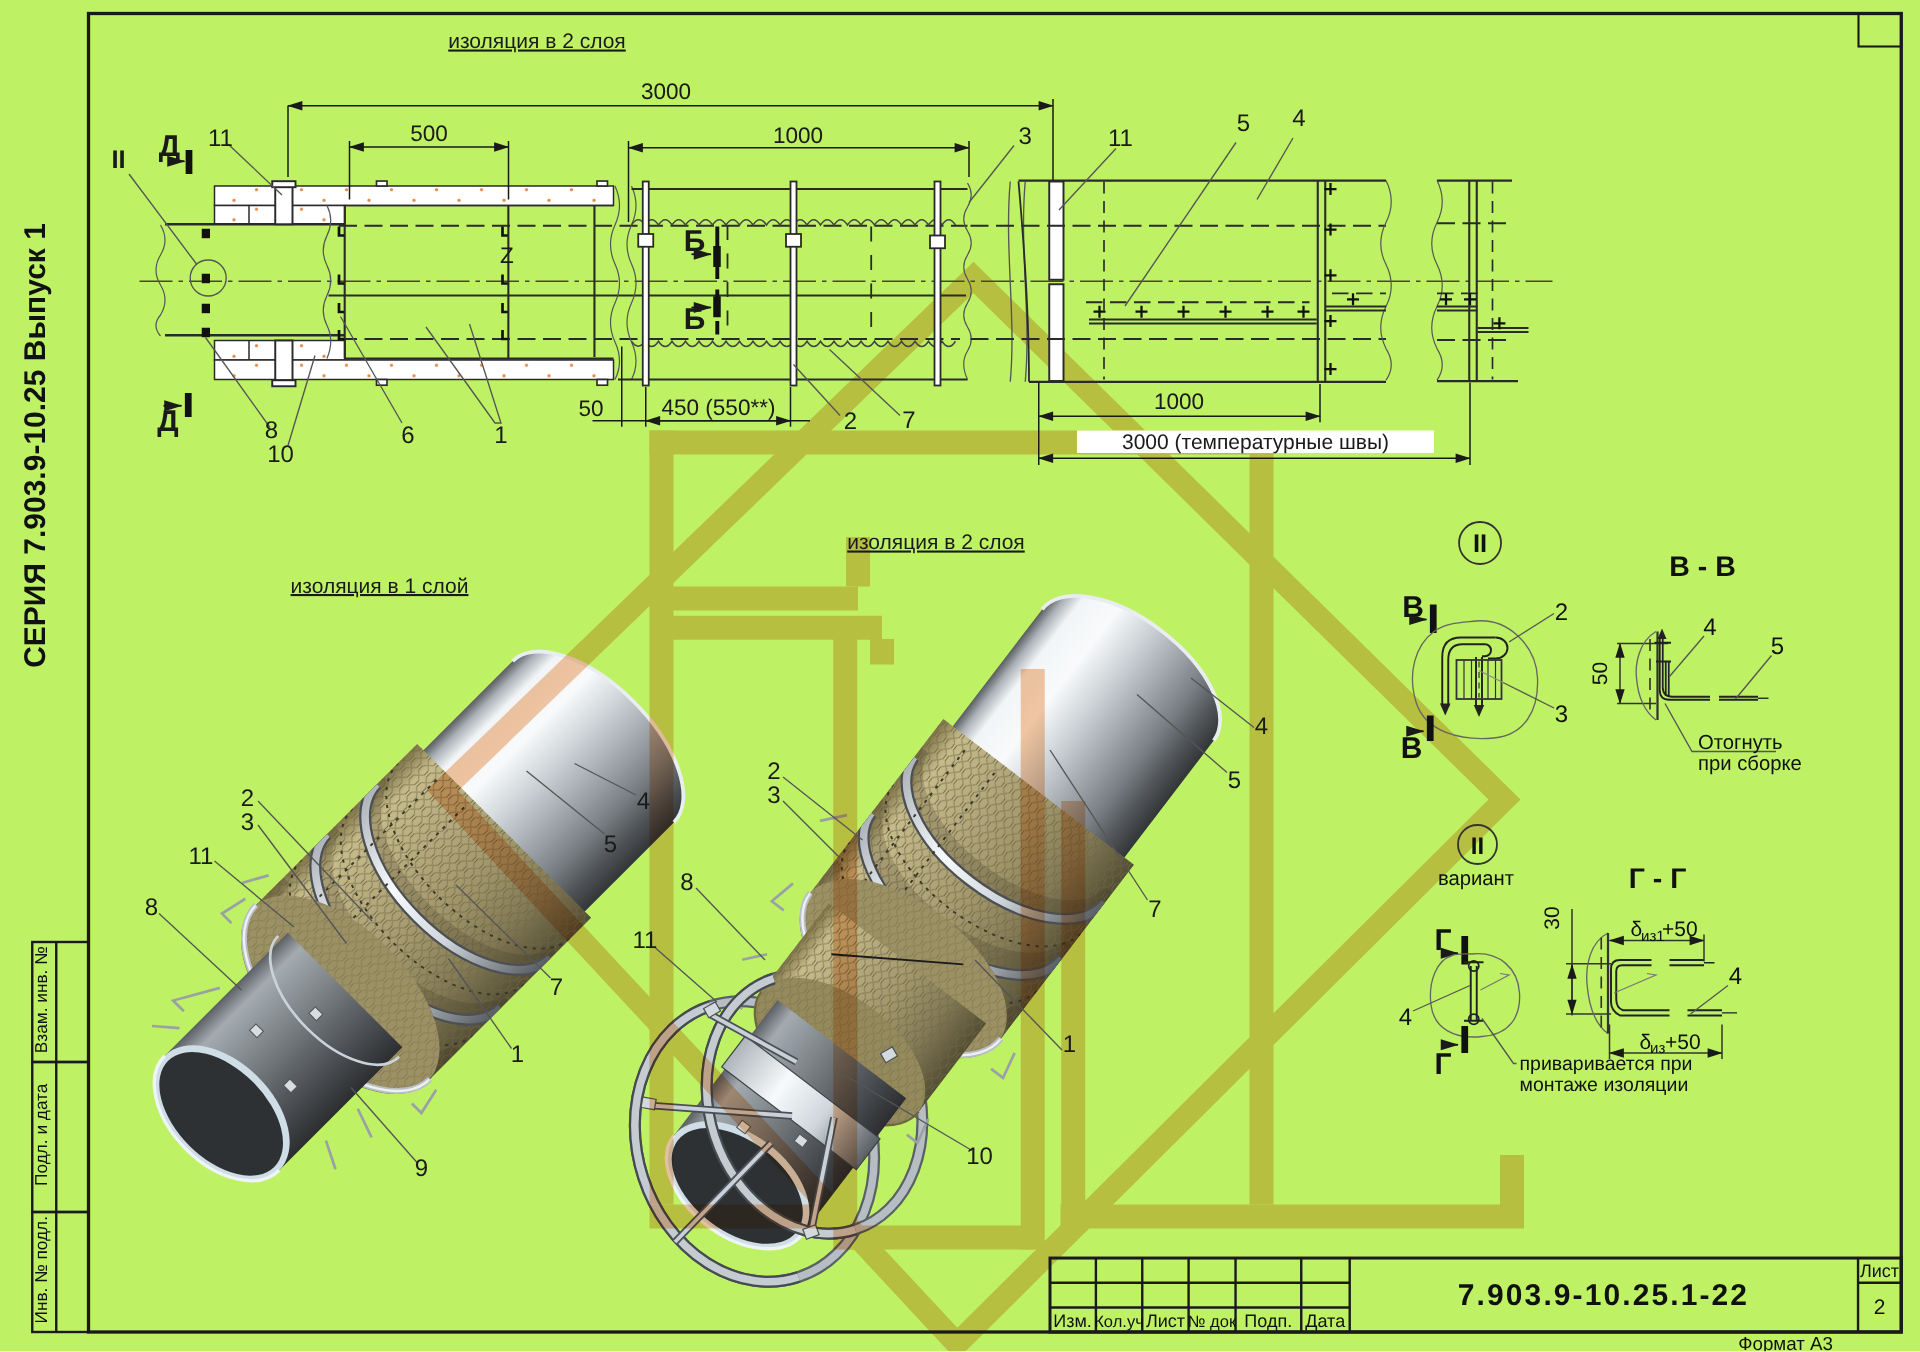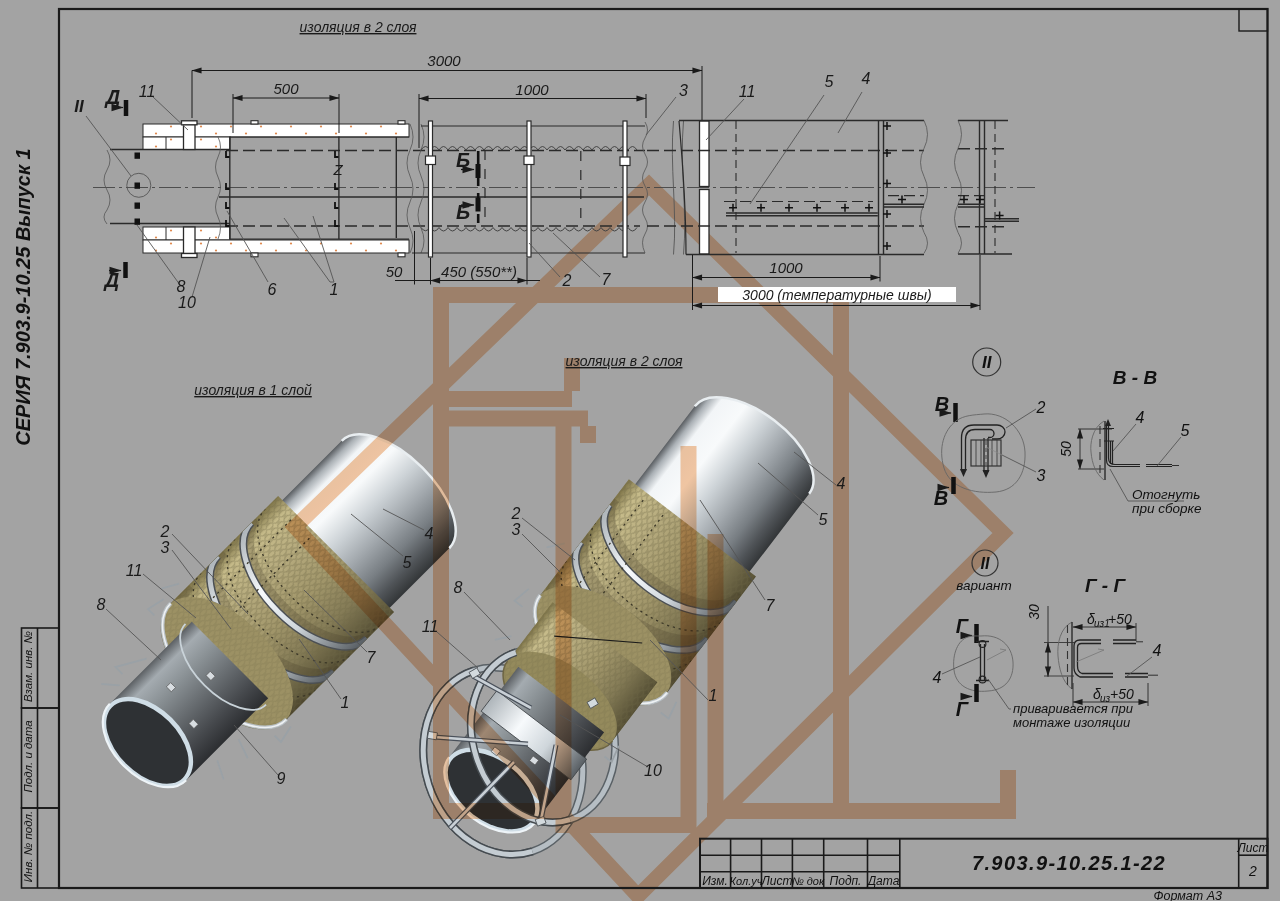--- a/index.html
+++ b/index.html
@@ -1,17 +1,17 @@
 <!DOCTYPE html>
 <html><head>
 <meta charset="utf-8">
 <style>
   html,body{margin:0;padding:0;background:#fff;}
   *{font-family:"Liberation Sans", sans-serif;}
-  #page{position:relative;width:1280px;height:901px;background:#a3a3a3;overflow:hidden;font-style:italic;}
+  #page{position:relative;width:1280px;height:901px;background:#bef264;overflow:hidden;}
 </style>
 </head>
 <body>
 <div id="page">
 <svg width="1280" height="901" viewBox="0 0 1280 901" xmlns="http://www.w3.org/2000/svg">
 <defs>
   <pattern id="stip" width="30" height="13" patternUnits="userSpaceOnUse">
     <rect width="30" height="13" fill="#ffffff"></rect>
     <circle cx="6" cy="3.5" r="1.1" fill="#e08a4f"></circle>
     <circle cx="21" cy="9.5" r="1.1" fill="#e08a4f"></circle>

